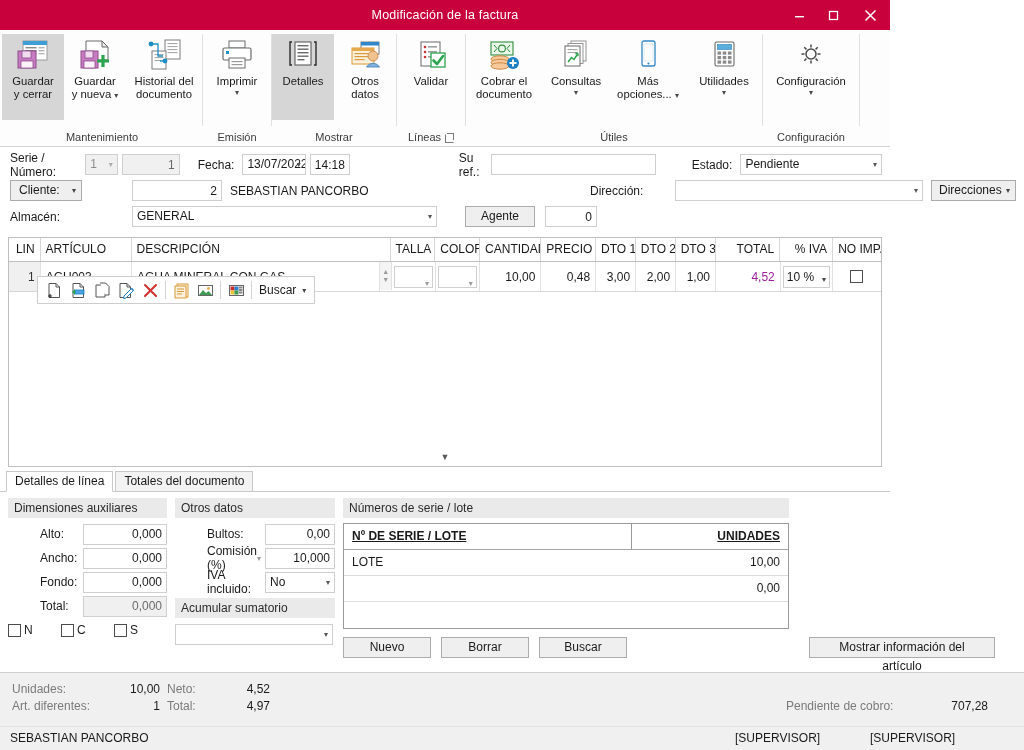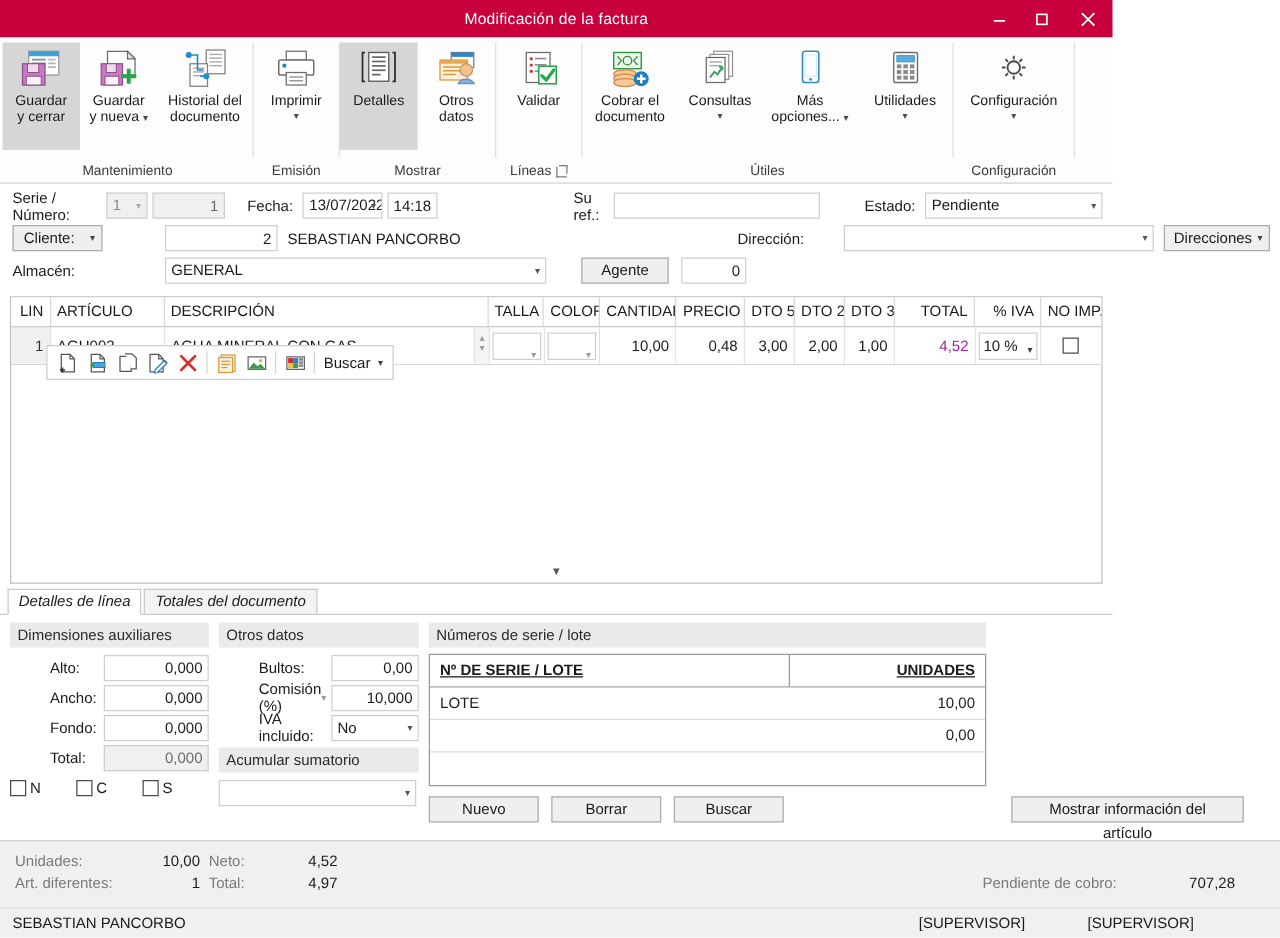--- a/index.html
+++ b/index.html
@@ -154,21 +154,21 @@
 
   .collapse-chev {
     position: absolute; left: 0; right: 0; bottom: 4px; text-align: center;
     font-size: 9px; color: #5a5a5a; line-height: 9px;
   }
 
   
   .btabs { display: flex; align-items: flex-end; height: 20px; margin: 4px 0 0 6px; }
   .btab {
     font-size: 12px; padding: 2px 8px 3px 8px; border: 1px solid #c9c9c9;
-    border-bottom: none; background: #f3f3f3; color: #1a1a1a; margin-right: 2px; font-style: italic;
+    border-bottom: none; background: #f3f3f3; color: #1a1a1a; margin-right: 2px;
   }
   .btab.active { background: #fff; border-bottom: 1px solid #fff; position: relative; top: 1px; }
 
   .bottom-panel {
     border-top: 1px solid #c9c9c9; margin: 0 0 0 0; padding: 6px 8px 0 8px;
     display: flex; gap: 8px; height: 178px;
   }
   .sect-title {
     background: #eaeaea; font-size: 12px; color: #2a2a2a; padding: 3px 6px; margin-bottom: 5px;
   }
@@ -536,21 +536,21 @@
   <div class="grid-wrap">
 
     <div class="grid-head">
       <div class="gh r" style="width:36px">LIN</div>
       <div class="gh" style="width:108px">ARTÍCULO</div>
       <div class="gh" style="width:312px">DESCRIPCIÓN</div>
       <div class="gh" style="width:52px">TALLA</div>
       <div class="gh" style="width:52px">COLOR</div>
       <div class="gh r" style="width:72px">CANTIDAD</div>
       <div class="gh r" style="width:64px">PRECIO</div>
-      <div class="gh r" style="width:46px">DTO 5</div>
+      <div class="gh r" style="width:46px">DTO 1</div>
       <div class="gh r" style="width:46px">DTO 2</div>
       <div class="gh r" style="width:46px">DTO 3</div>
       <div class="gh r" style="width:76px">TOTAL</div>
       <div class="gh r" style="width:62px">% IVA</div>
       <div class="gh" style="width:56px">NO IMP.</div>
     </div>
 
     <div class="grid-row">
       <div class="gc lin" style="width:36px">1</div>
       <div class="gc" style="width:108px">AGU003</div>

